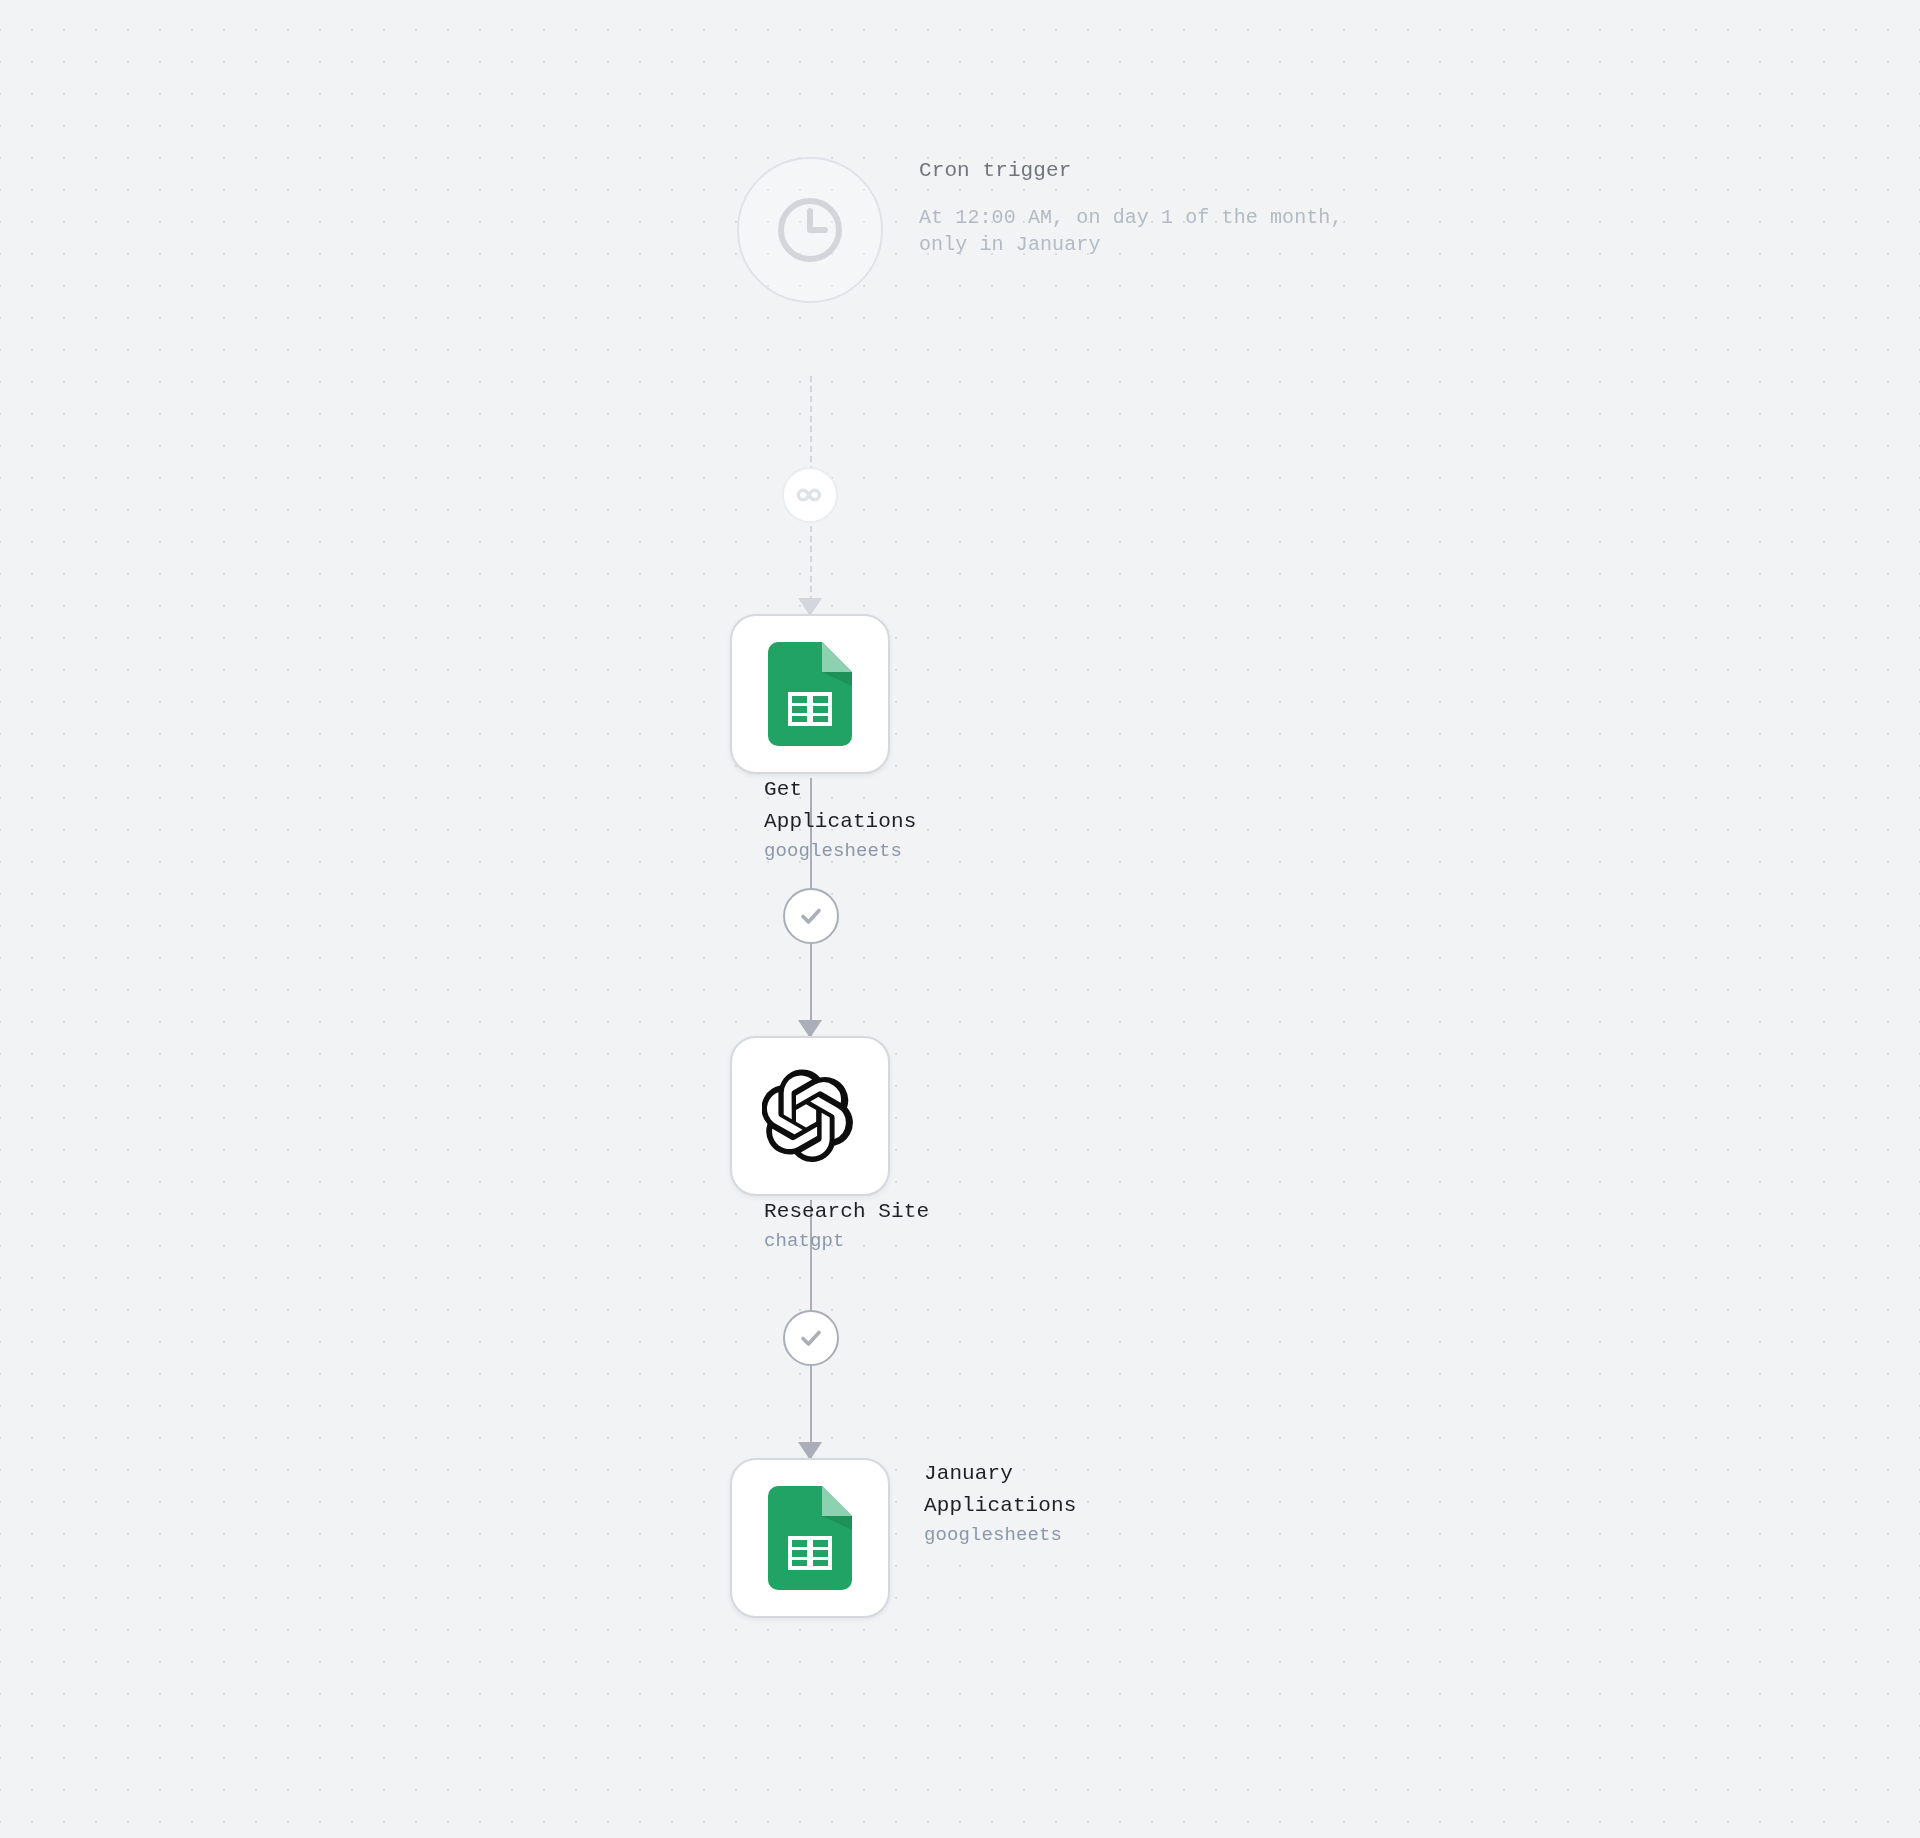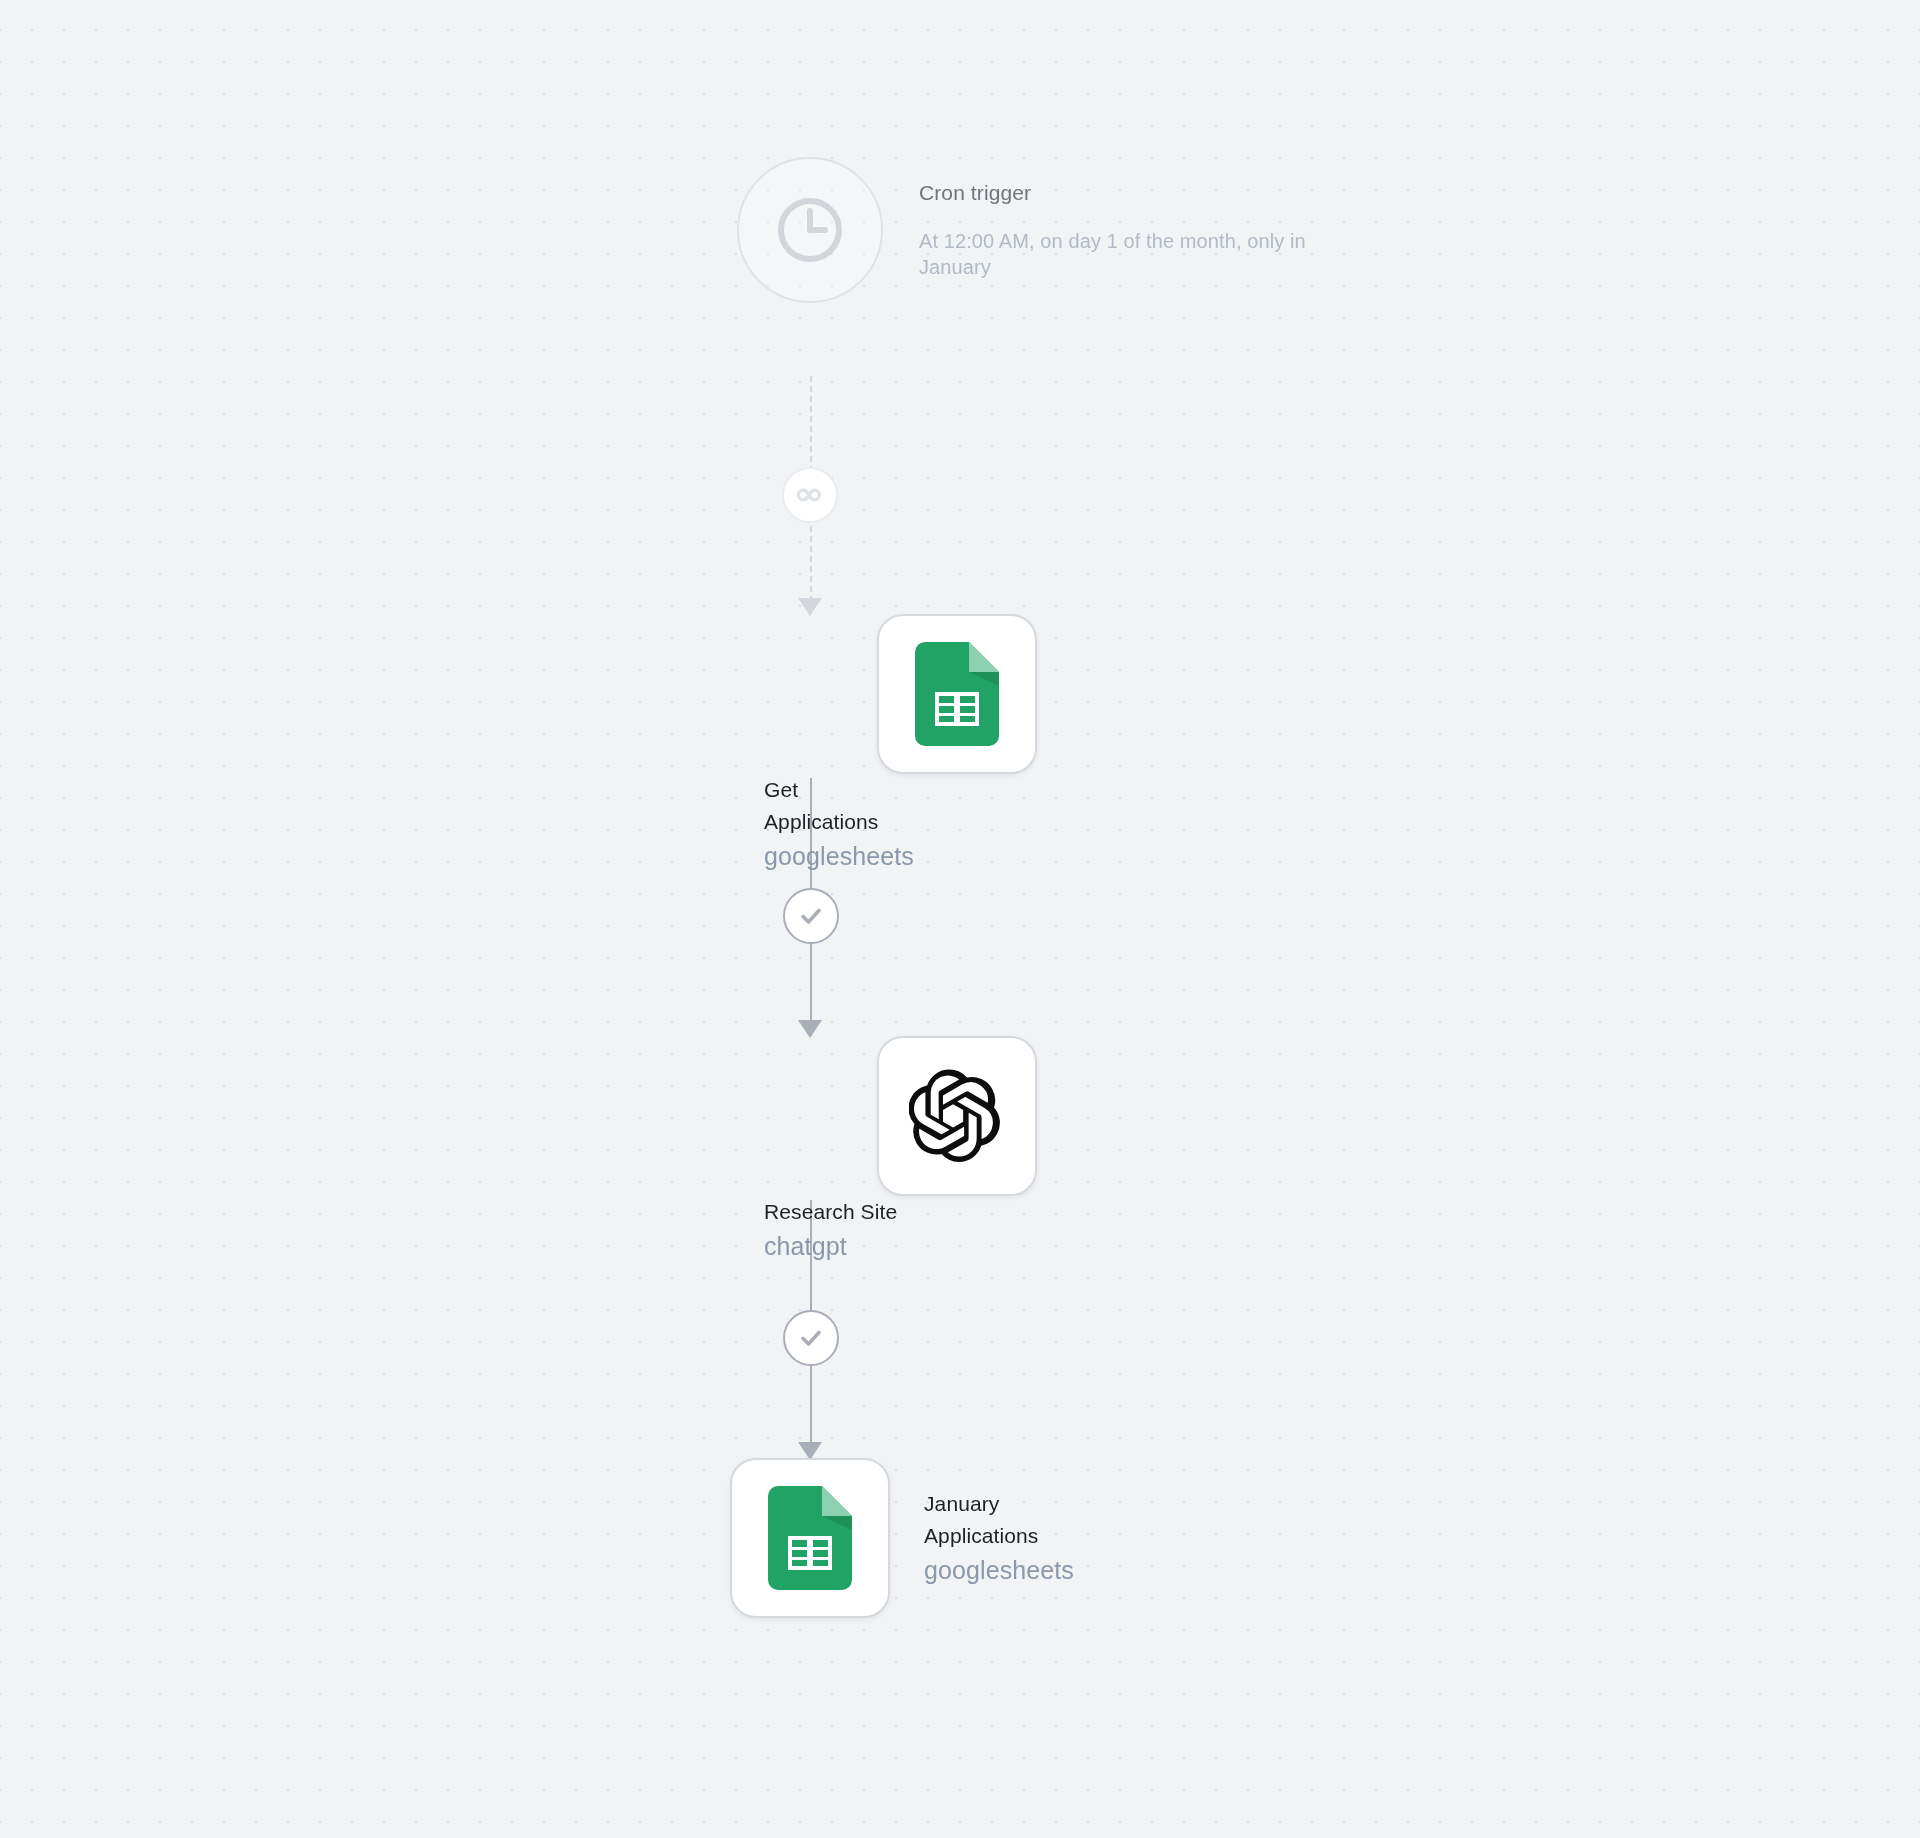--- a/index.html
+++ b/index.html
@@ -22,21 +22,22 @@
 
   #canvas {
     position: absolute;
     inset: 0;
   }
 
   
   .node-row {
     position: absolute;
     display: flex;
-    align-items: center;
+    align-items: flex-start;
+    font-family: Liberation Mono, monospace;
   }
 
   
   .trigger-circle {
     width: 146px;
     height: 146px;
     border-radius: 50%;
     border: 2px solid #dfe3e7;
     background: rgba(255,255,255,0.28);
     display: flex;
@@ -85,21 +86,21 @@
   }
   .node-title {
     font-size: 21px;
     color: #1d2125;
     line-height: 1.52;
     letter-spacing: 0.1px;
     max-width: 160px;
   }
   .node-title.wide { max-width: 230px; }
   .node-sub {
-    font-size: 25px;
+    font-size: 19px;
     color: #8b97ab;
     line-height: 1.45;
     letter-spacing: 0.1px;
   }
 
   
   .edge {
     position: absolute;
     left: 50%;
     width: 0;

